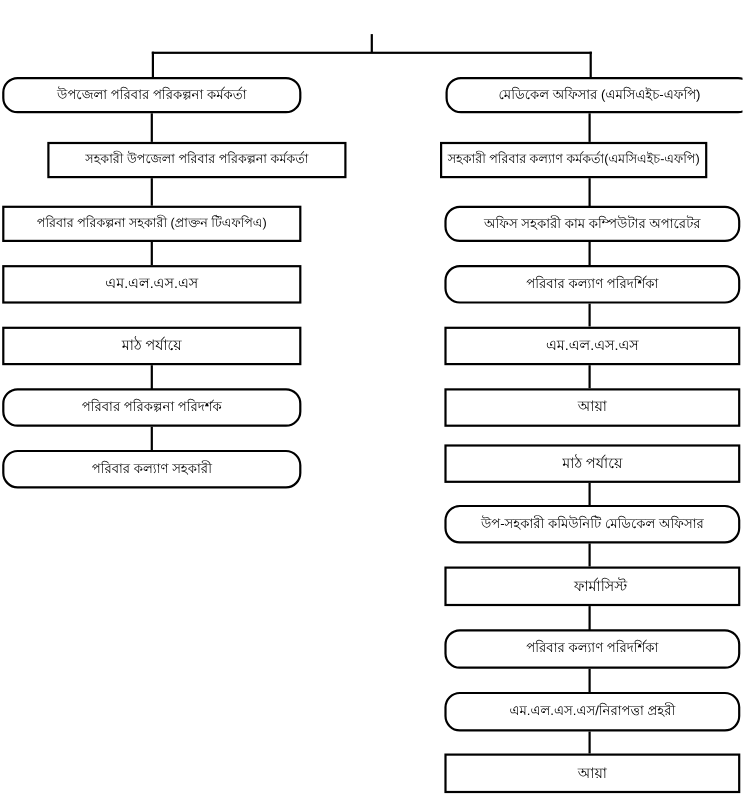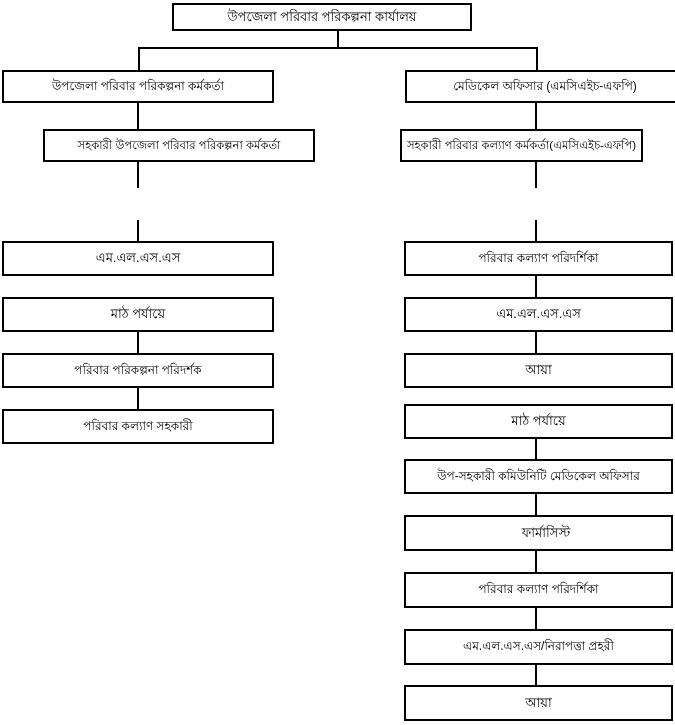--- a/index.html
+++ b/index.html
@@ -29,62 +29,63 @@
     align-items: center;
     justify-content: center;
     text-align: center;
     font-size: 13px;
     line-height: 1.15;
     padding: 0 4px;
     white-space: nowrap;
   }
   .node.small {
     font-size: 12px;
+    border-radius: 14px;
   }
   .node.tiny {
     font-size: 11.5px;
   }
   .connector-v {
     position: absolute;
     width: 2px;
     background: #000000;
   }
   .connector-h {
     position: absolute;
     height: 2px;
     background: #000000;
   }
 </style>
 </head>
 <body>
 
 <div id="chart">
 
-  <div class="node" style="left:172px; top:3px; width:300px; height:28px;">
-    <span>উপজেলা পরিবার পরিকল্পনা কার্যালয়</span>
-  </div>
 
   <div class="connector-v" style="left:337px; top:31px; height:17px;"></div>
 
   <div class="connector-h" style="left:138px; top:47px; width:400px;"></div>
 
   <div class="connector-v" style="left:138px; top:47px; height:24px;"></div>
 
   <div class="connector-v" style="left:536px; top:47px; height:24px;"></div>
 
   <div class="node small" style="left:2px; top:70px; width:272px; height:33px;">
     <span>উপজেলা পরিবার পরিকল্পনা কর্মকর্তা</span>
   </div>
   <div class="connector-v" style="left:137px; top:103px; height:27px;"></div>
 
   <div class="node tiny" style="left:2px; top:129px; width:272px; height:33px;margin-left:41px;">
     <span>সহকারী উপজেলা পরিবার পরিকল্পনা কর্মকর্তা</span>
   </div>
   <div class="connector-v" style="left:137px; top:162px; height:26px;"></div>
 
+  <div class="node tiny" style="left:2px; top:187px; width:272px; height:33px;">
+    <span>পরিবার পরিকল্পনা সহকারী (প্রাক্তন টিএফপিএ)</span>
+  </div>
   <div class="connector-v" style="left:137px; top:220px; height:22px;"></div>
 
   <div class="node" style="left:2px; top:241px; width:272px; height:35px;">
     <span>এম.এল.এস.এস</span>
   </div>
 
   <div class="node" style="left:2px; top:297px; width:272px; height:35px;">
     <span>মাঠ পর্যায়ে</span>
   </div>
   <div class="connector-v" style="left:137px; top:332px; height:22px;"></div>
@@ -101,20 +102,23 @@
   <div class="node small" style="left:393px; top:70px; width:280px; height:33px;margin-left:12px;">
     <span>মেডিকেল অফিসার (এমসিএইচ-এফপি)</span>
   </div>
   <div class="connector-v" style="left:535px; top:103px; height:27px;"></div>
 
   <div class="node tiny" style="left:400px; top:129px; width:243px; height:33px;">
     <span>সহকারী পরিবার কল্যাণ কর্মকর্তা(এমসিএইচ-এফপি)</span>
   </div>
   <div class="connector-v" style="left:535px; top:162px; height:26px;"></div>
 
+  <div class="node small" style="left:404px; top:187px; width:269px; height:33px;">
+    <span>অফিস সহকারী কাম কম্পিউটার অপারেটর</span>
+  </div>
   <div class="connector-v" style="left:535px; top:220px; height:22px;"></div>
 
   <div class="node small" style="left:404px; top:241px; width:269px; height:35px;">
     <span>পরিবার কল্যাণ পরিদর্শিকা</span>
   </div>
   <div class="connector-v" style="left:535px; top:276px; height:21px;"></div>
 
   <div class="node" style="left:404px; top:297px; width:269px; height:35px;">
     <span>এম.এল.এস.এস</span>
   </div>

